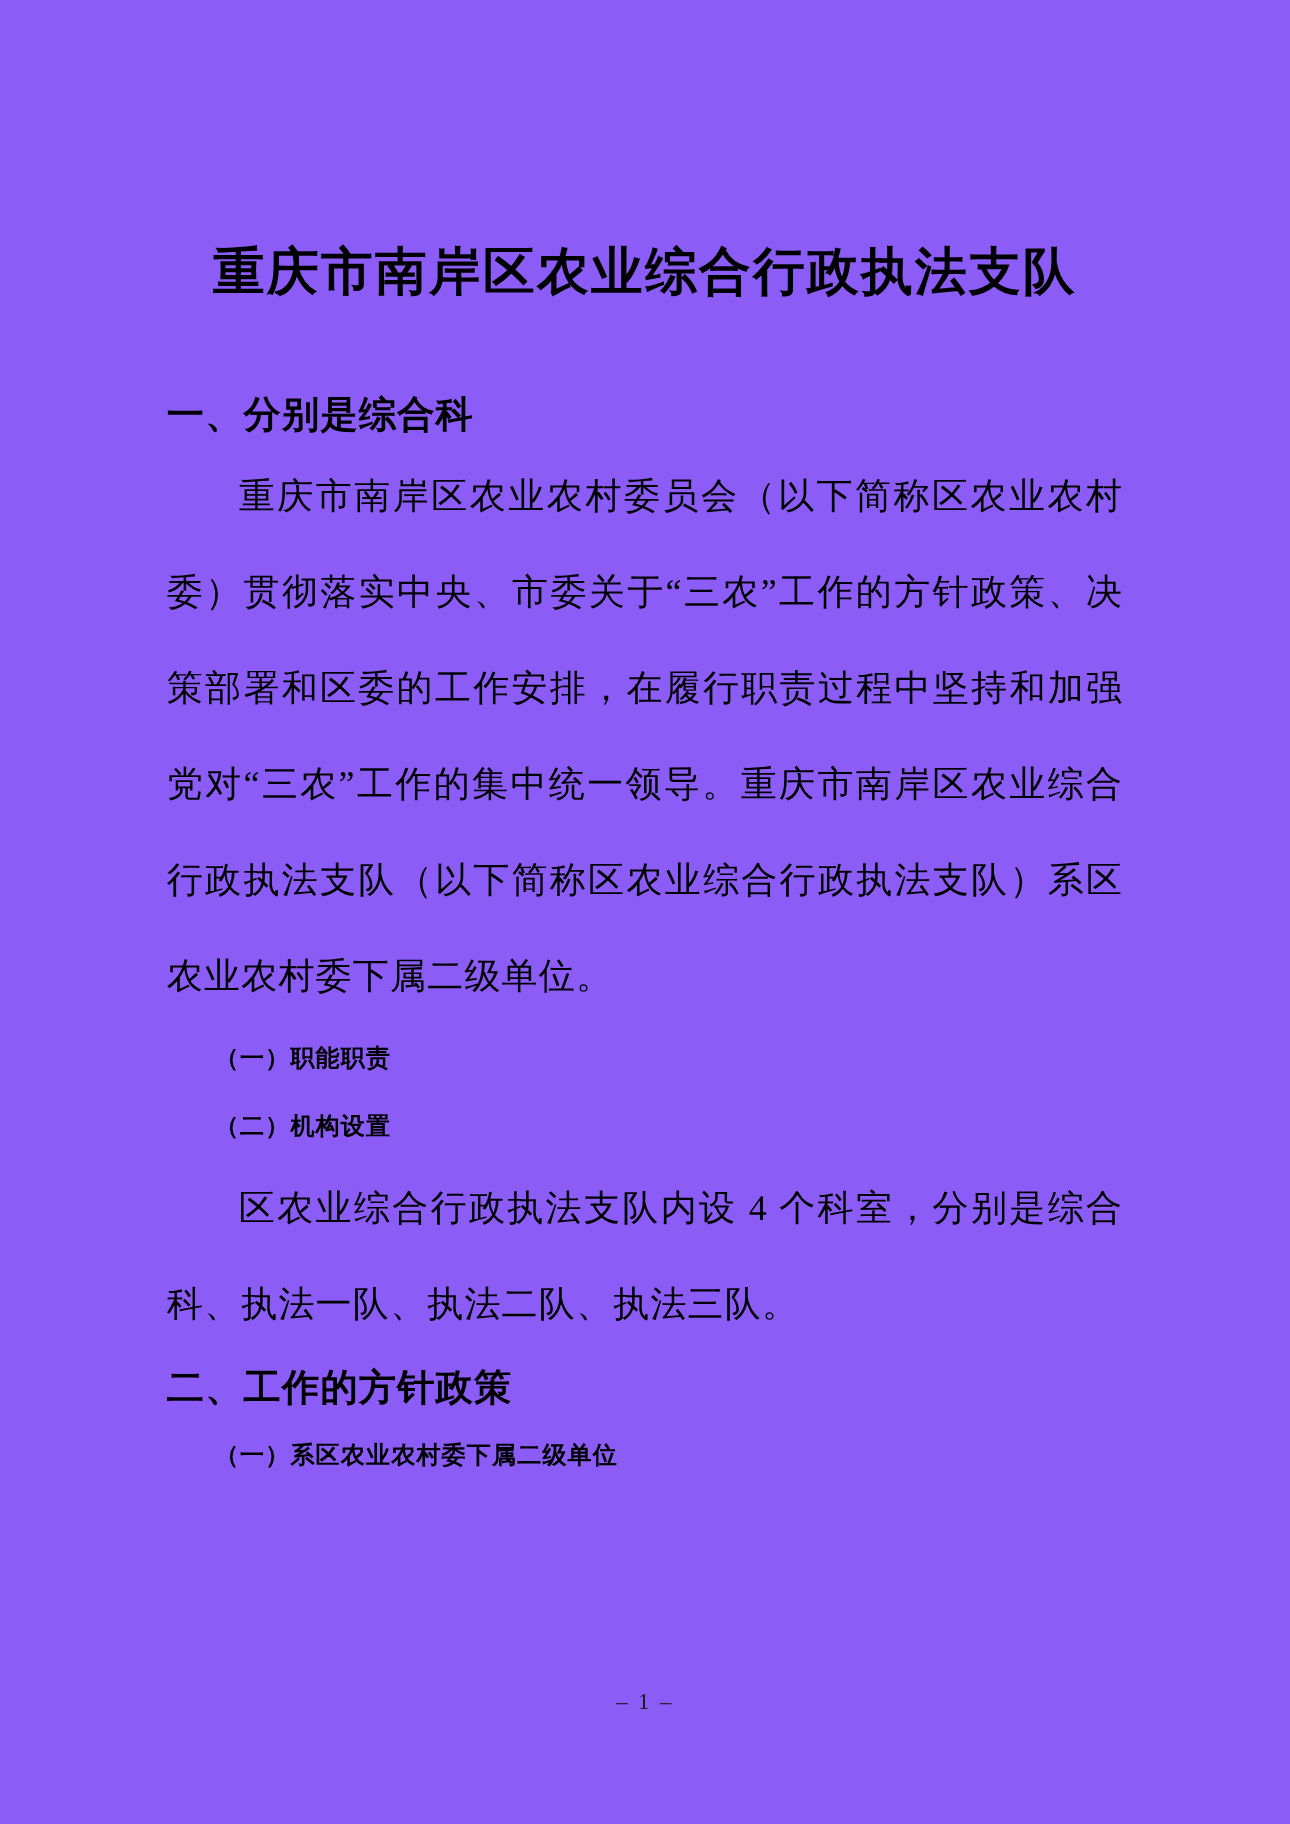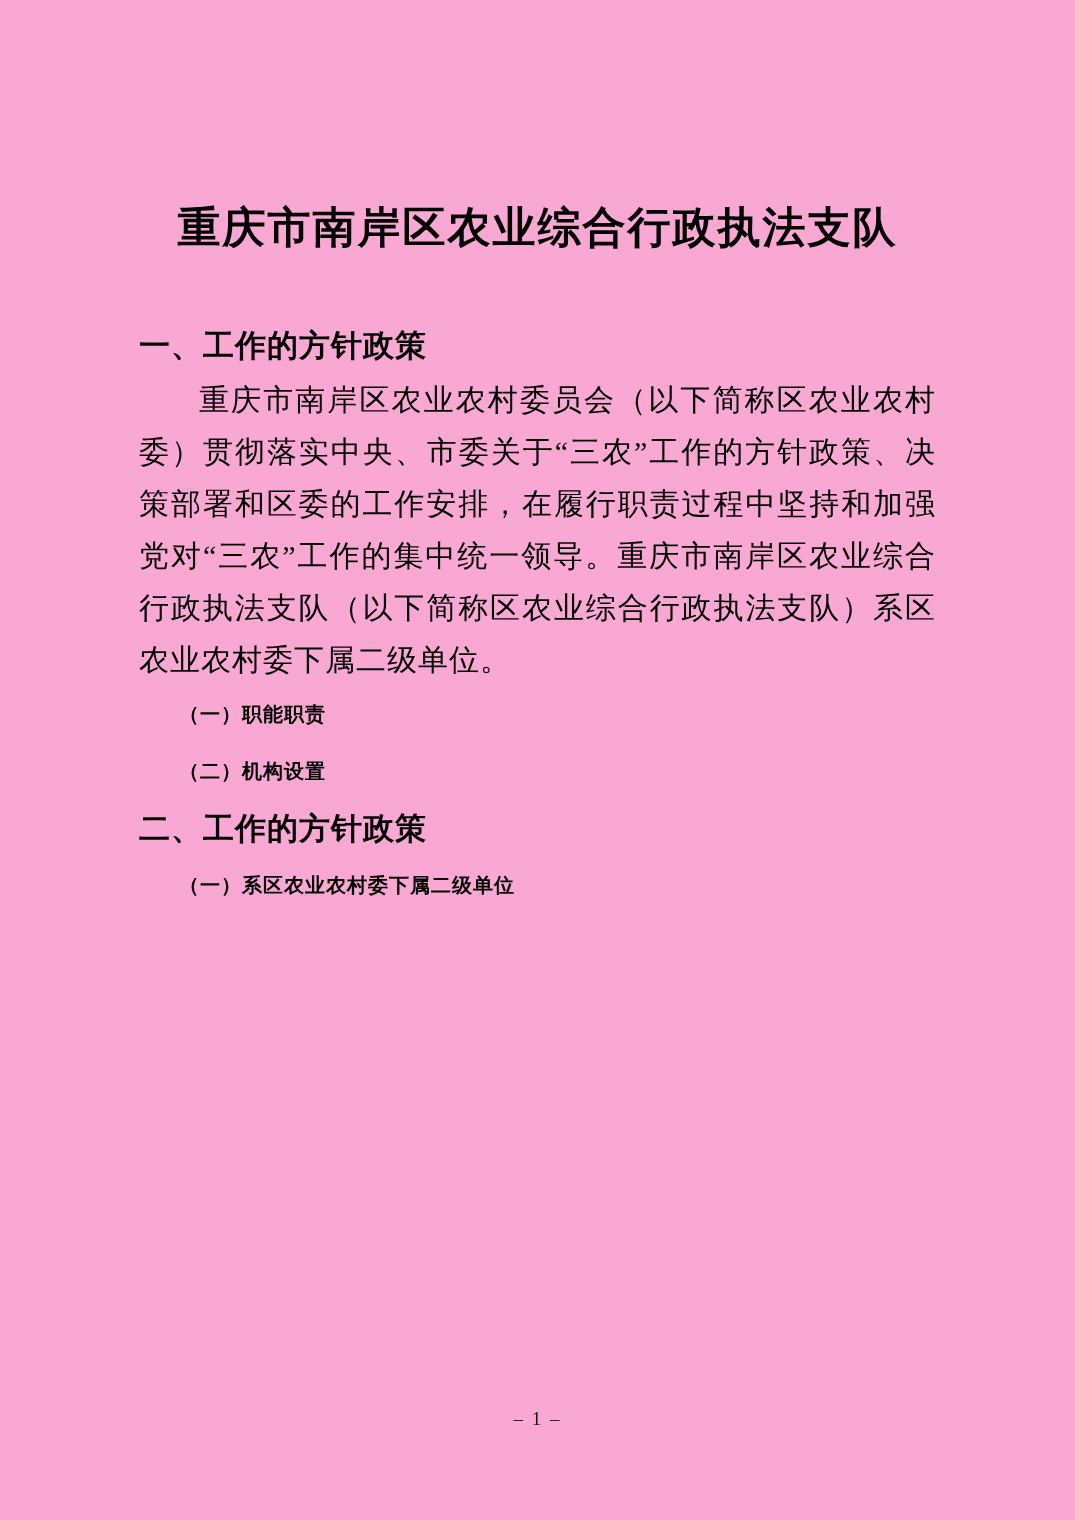--- a/index.html
+++ b/index.html
@@ -1,21 +1,21 @@
 <!DOCTYPE html>
 <html><head>
 <meta charset="utf-8">
 <style>
   * { margin: 0; padding: 0; box-sizing: border-box; }
   html, body { background: #e8e8e8; }
   .page {
     position: relative;
     width: 1075px;
     height: 1520px;
-    background: #f9a8d4;
+    background: #8b5cf6;
     margin: 0 auto;
     overflow: hidden;
     color: #000000;
   }
   .content {
     position: absolute;
     left: 139px;
     width: 797px;
     top: 0;
   }
@@ -44,21 +44,21 @@
     font-weight: 600;
     font-size: 20px;
     line-height: 57px;
     letter-spacing: 1px;
     text-indent: 2em;
   }
   .para {
     font-family: "Liberation Serif", "DejaVu Serif", serif;
     font-weight: 400;
     font-size: 30px;
-    line-height: 52px;
+    line-height: 80px;
     letter-spacing: 1px;
     text-indent: 2em;
     text-align: justify;
     text-justify: inter-character;
   }
   .page-footer {
     position: absolute;
     left: 0;
     width: 1075px;
     top: 1404px;
@@ -73,29 +73,30 @@
 </head>
 <body>
 
 <div class="page">
   <div class="content">
 
     <div class="doc-title">
       <div>重庆市南岸区农业综合行政执法支队</div>
     </div>
 
-    <div class="heading-l1 first">一、工作的方针政策</div>
+    <div class="heading-l1 first">一、分别是综合科</div>
 
     <div class="para">重庆市南岸区农业农村委员会（以下简称区农业农村委）贯彻落实中央、市委关于“三农”工作的方针政策、决策部署和区委的工作安排，在履行职责过程中坚持和加强党对“三农”工作的集中统一领导。重庆市南岸区农业综合行政执法支队（以下简称区农业综合行政执法支队）系区农业农村委下属二级单位。</div>
 
     <div class="heading-l2">（一）职能职责</div>
 
 
     <div class="heading-l2">（二）机构设置</div>
 
+    <div class="para">区农业综合行政执法支队内设 4 个科室，分别是综合科、执法一队、执法二队、执法三队。</div>
 
     <div class="heading-l1">二、工作的方针政策</div>
 
     <div class="heading-l2">（一）系区农业农村委下属二级单位</div>
 
   </div>
 
   <div class="page-footer">– 1 –</div>
 </div>
 

